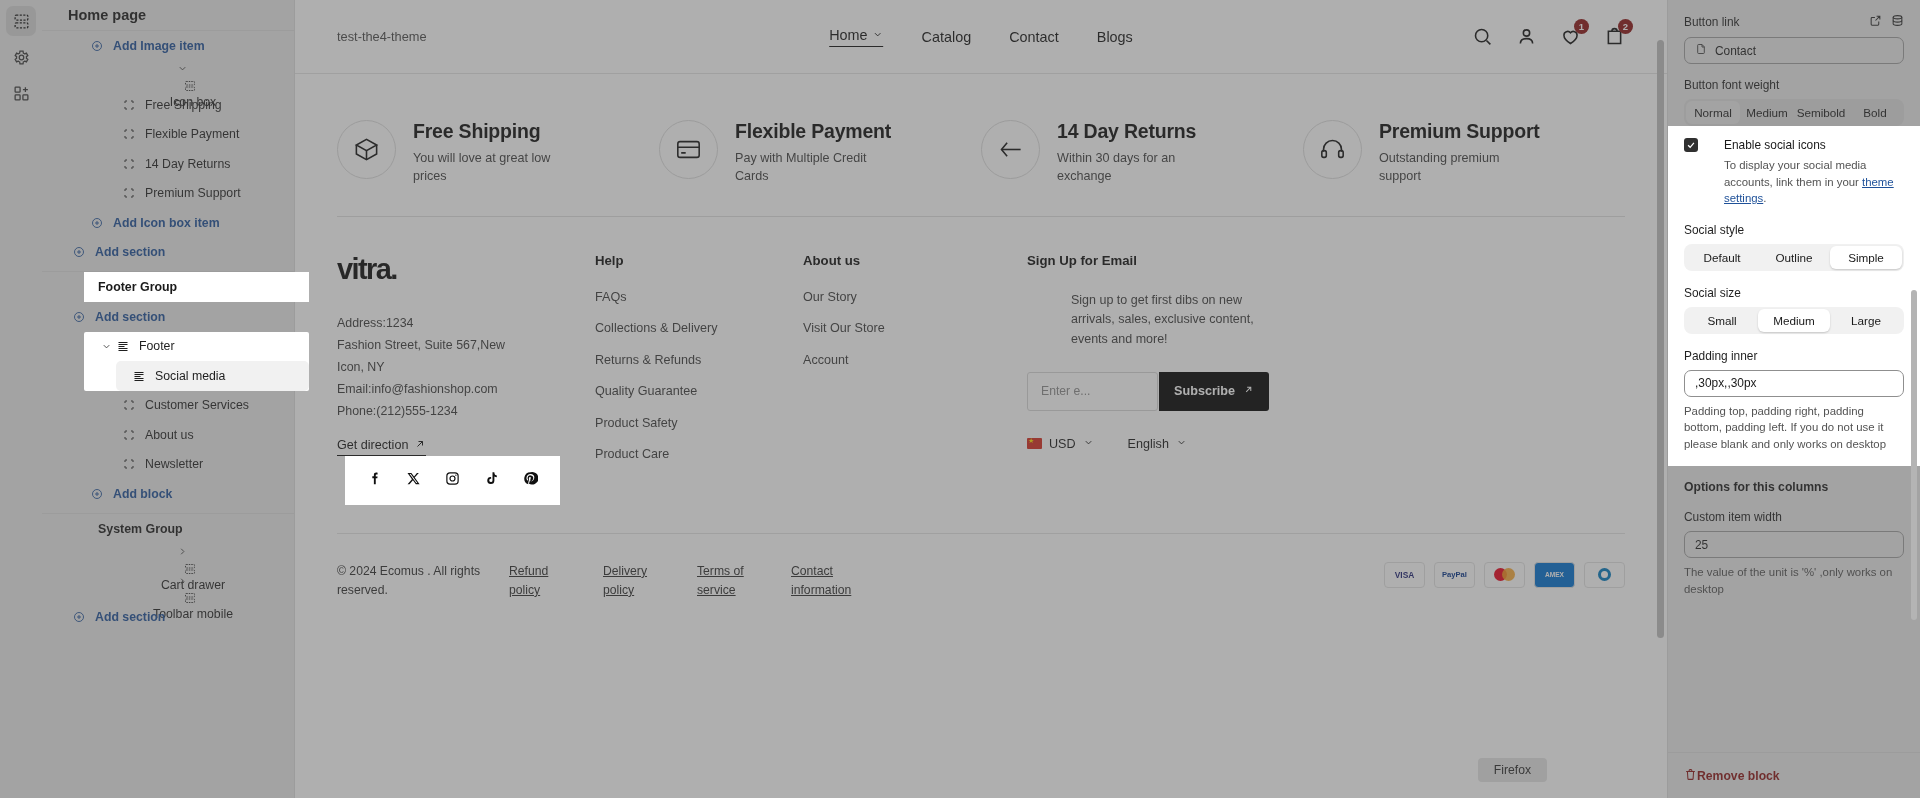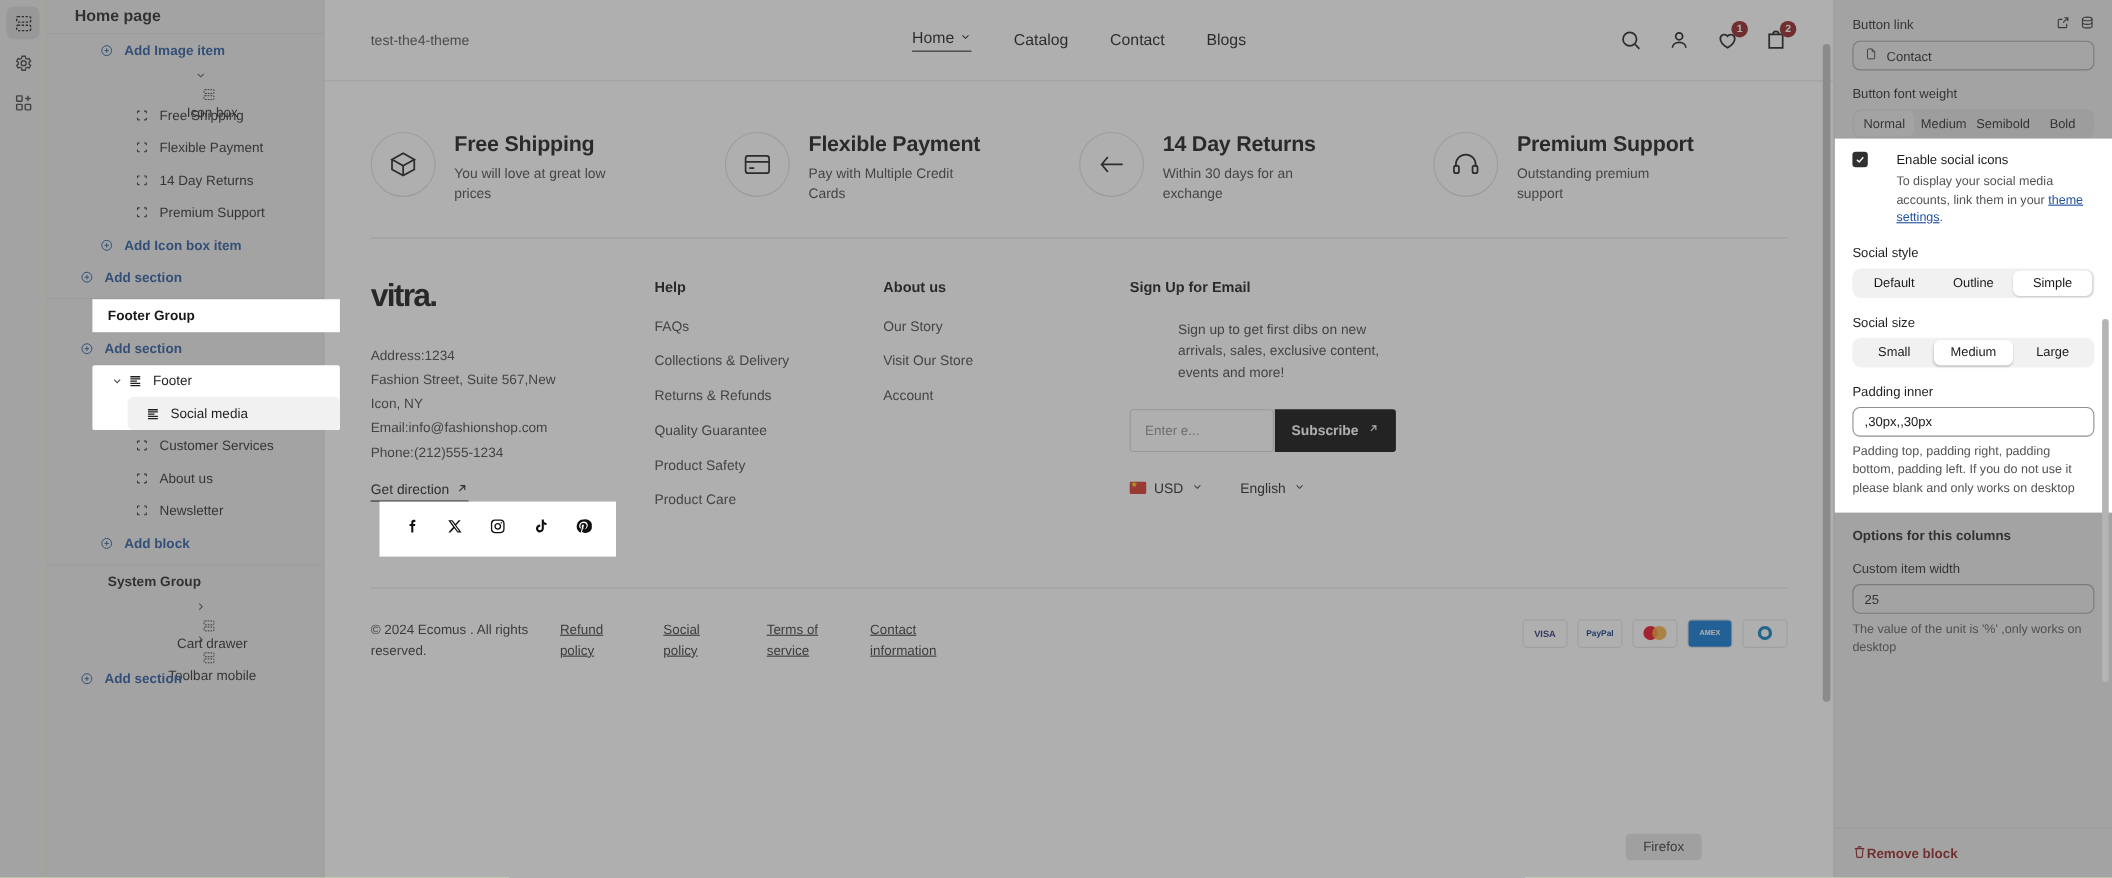--- a/index.html
+++ b/index.html
@@ -1,20 +1,20 @@
 <!DOCTYPE html>
 <html><head>
 <meta charset="utf-8">
 <style>
   * { box-sizing: border-box; margin:0; padding:0; }
   html,body { width:1920px; height:798px; overflow:hidden;
     font-family:"Liberation Sans", sans-serif; background:#fff; }
 
   
-  .app { position:relative; width:1920px; height:798px; display:flex; background:#bef264; }
+  .app { position:relative; width:1920px; height:798px; display:flex; background:#14b8a6; }
 
   
   .rail { width:42px; flex:0 0 42px; background:#e9e9e9; padding-top:6px;
           display:flex; flex-direction:column; align-items:center; gap:6px; }
   .rail-btn { width:30px; height:30px; border-radius:7px; display:flex;
               align-items:center; justify-content:center; color:#1f5199; }
   .rail-btn.sel { background:#d6d6d6; }
   .rail-btn svg { width:17px; height:17px; }
   .rail-btn.dark { color:#3a3a3a; }
 
@@ -611,21 +611,21 @@
               </span>
             </div>
           </div>
         </div>
       </div>
 
       <div class="fbottom">
         <div class="copy">© 2024 Ecomus . All rights reserved.</div>
         <div class="legal">
           <a>Refund policy</a>
-          <a>Social policy</a>
+          <a>Delivery policy</a>
           <a>Terms of service</a>
           <a style="width:82px">Contact information</a>
         </div>
         <div class="pays">
           <div class="pay" style="color:#1a1f71">VISA</div>
           <div class="pay" style="color:#003087;font-size:7.6px">PayPal</div>
           <div class="pay">
             <span style="width:13px;height:13px;border-radius:50%;background:#eb001b;display:inline-block"></span>
             <span style="width:13px;height:13px;border-radius:50%;background:#f79e1b;display:inline-block;margin-left:-5px;opacity:.85"></span>
           </div>

